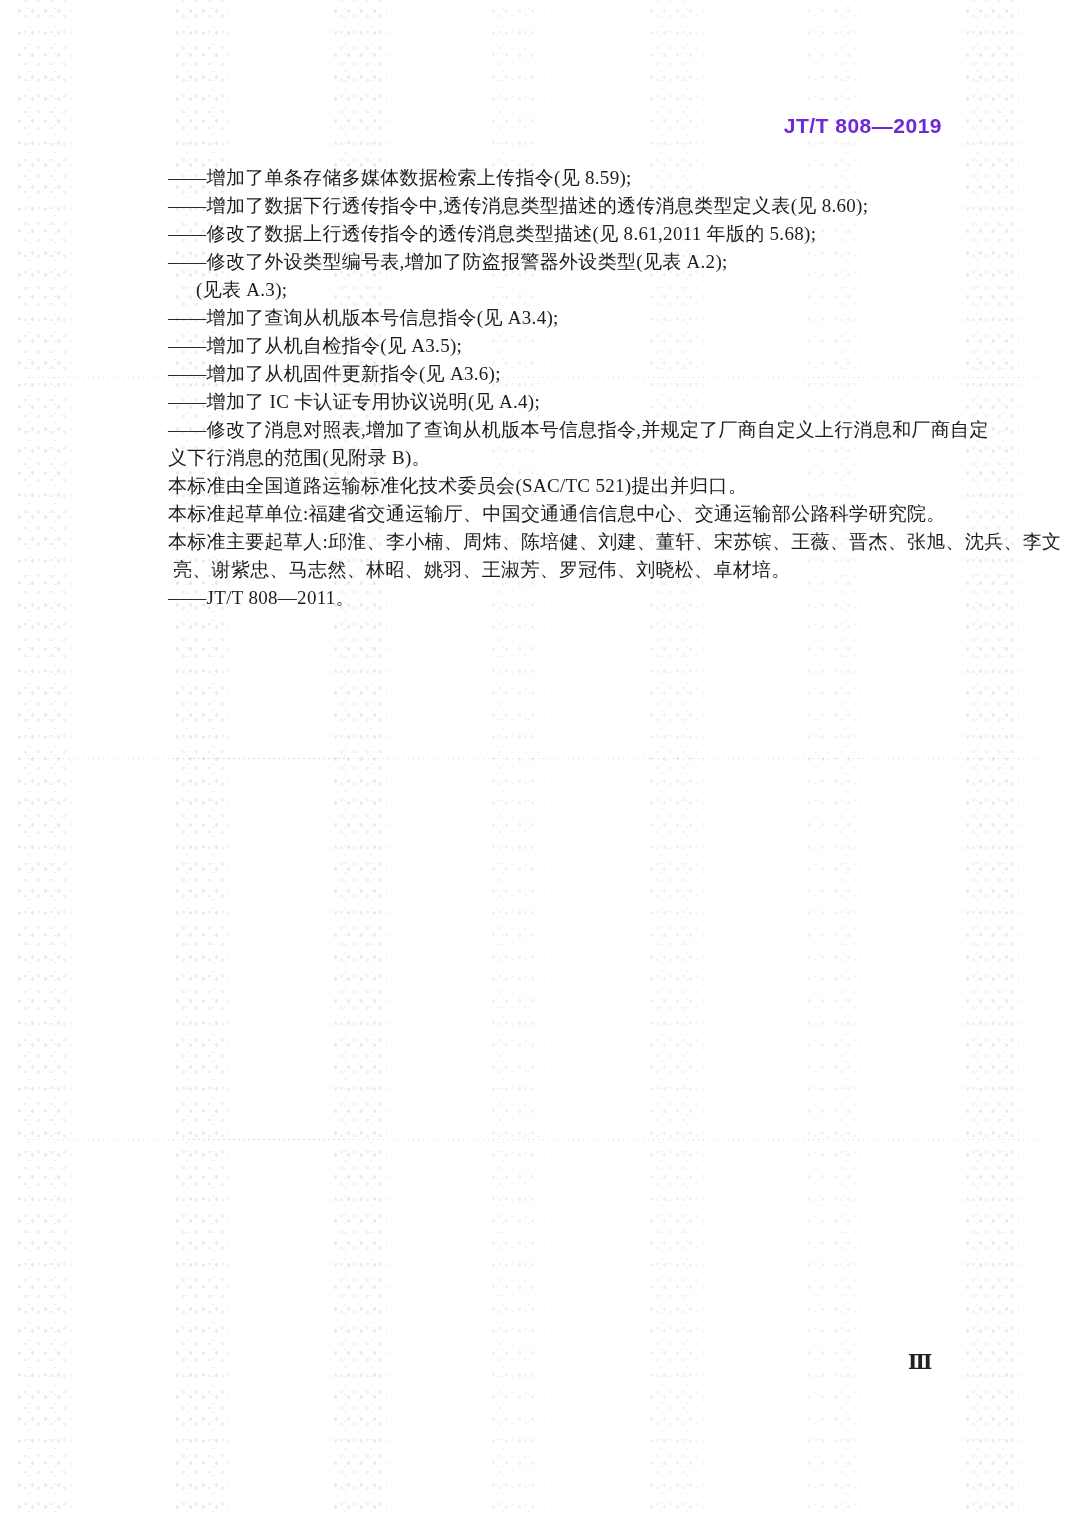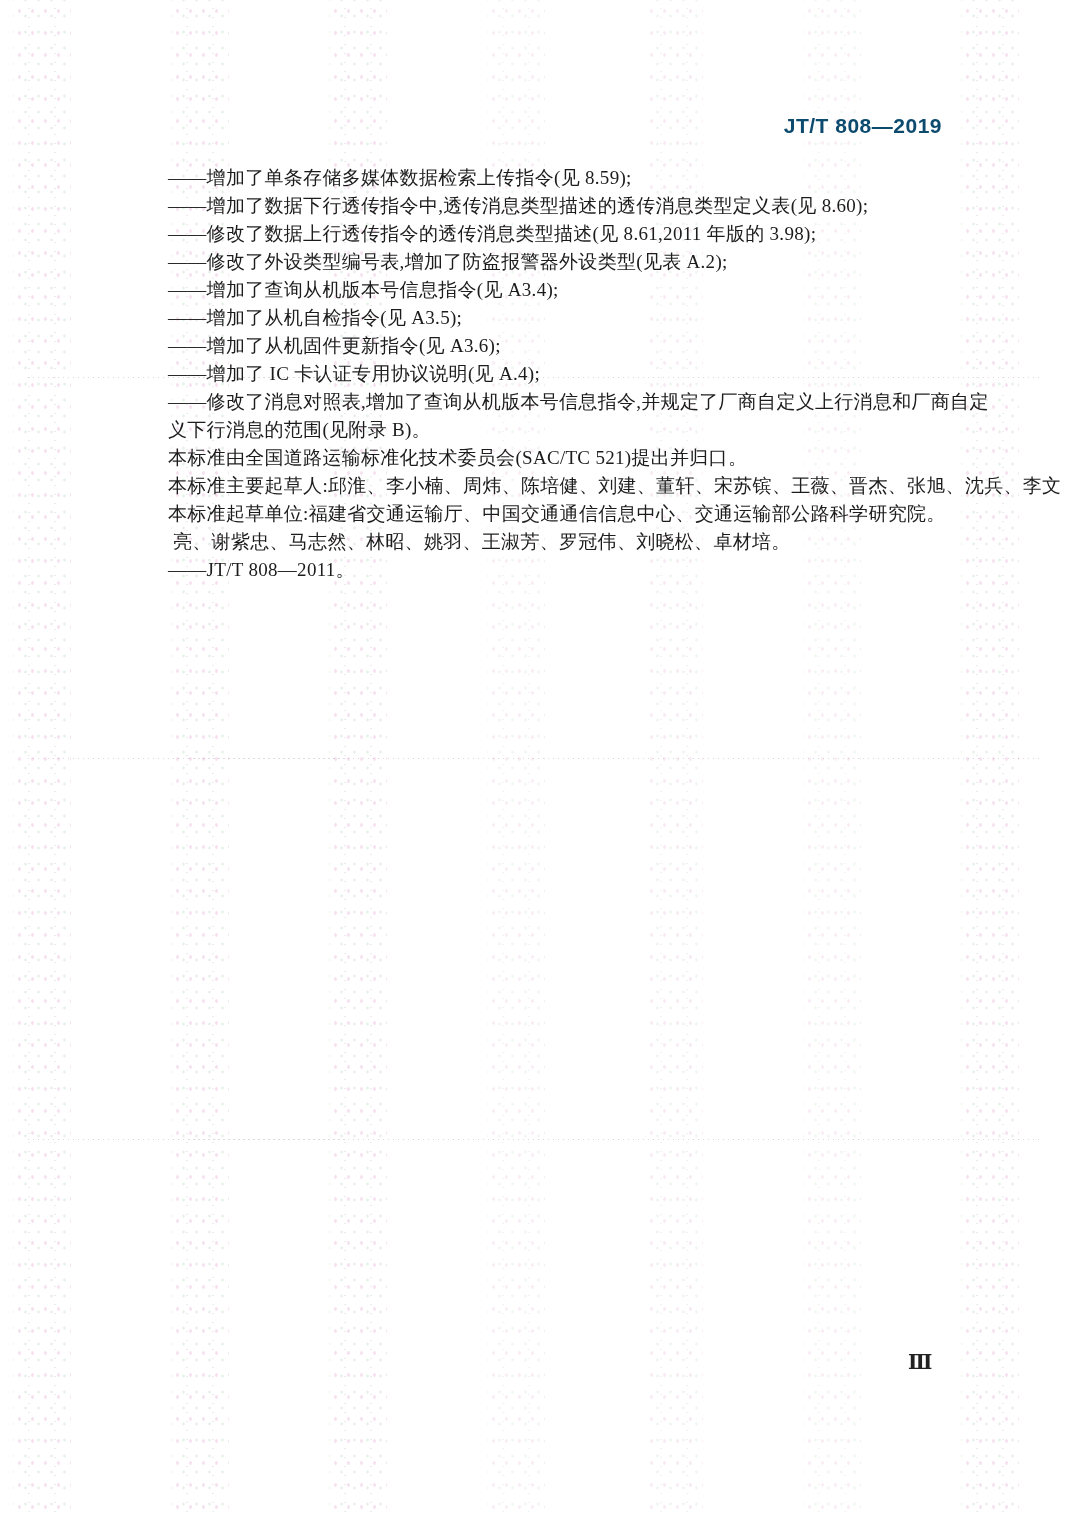--- a/index.html
+++ b/index.html
@@ -46,21 +46,21 @@
   .doc-header {
     position: absolute;
     left: 130px;
     top: 114px;
     width: 812px;
     text-align: right;
     font-family: "Liberation Sans", "DejaVu Sans", sans-serif;
     font-weight: bold;
     font-size: 21px;
     letter-spacing: 0.5px;
-    color: #0c4a6e;
+    color: #6d28d9;
   }
   .body-lines {
     position: absolute;
     left: 130px;
     top: 164px;
     width: 822px;
     font-size: 19px;
     line-height: 28px;
     letter-spacing: 0.3px;
     white-space: nowrap;
@@ -94,30 +94,31 @@
 
   <div class="noise-hline" style="top:376px"></div>
   <div class="noise-hline" style="top:757px"></div>
   <div class="noise-hline" style="top:1138px"></div>
 
   <div class="doc-header">JT/T 808—2019</div>
 
   <div class="body-lines">
       <div class="line indent1">——增加了单条存储多媒体数据检索上传指令(见 8.59);</div>
       <div class="line indent1">——增加了数据下行透传指令中,透传消息类型描述的透传消息类型定义表(见 8.60);</div>
-      <div class="line indent1">——修改了数据上行透传指令的透传消息类型描述(见 8.61,2011 年版的 3.98);</div>
+      <div class="line indent1">——修改了数据上行透传指令的透传消息类型描述(见 8.61,2011 年版的 5.68);</div>
       <div class="line indent1">——修改了外设类型编号表,增加了防盗报警器外设类型(见表 A.2);</div>
+      <div class="line indent2">(见表 A.3);</div>
       <div class="line indent1">——增加了查询从机版本号信息指令(见 A3.4);</div>
       <div class="line indent1">——增加了从机自检指令(见 A3.5);</div>
       <div class="line indent1">——增加了从机固件更新指令(见 A3.6);</div>
       <div class="line indent1">——增加了 IC 卡认证专用协议说明(见 A.4);</div>
       <div class="line indent1">——修改了消息对照表,增加了查询从机版本号信息指令,并规定了厂商自定义上行消息和厂商自定</div>
       <div class="line indent1">义下行消息的范围(见附录 B)。</div>
       <div class="line indent1">本标准由全国道路运输标准化技术委员会(SAC/TC 521)提出并归口。</div>
+      <div class="line indent1">本标准起草单位:福建省交通运输厅、中国交通通信信息中心、交通运输部公路科学研究院。</div>
       <div class="line indent1">本标准主要起草人:邱淮、李小楠、周炜、陈培健、刘建、董轩、宋苏镔、王薇、晋杰、张旭、沈兵、李文</div>
-      <div class="line indent1">本标准起草单位:福建省交通运输厅、中国交通通信信息中心、交通运输部公路科学研究院。</div>
       <div class="line flush">亮、谢紫忠、马志然、林昭、姚羽、王淑芳、罗冠伟、刘晓松、卓材培。</div>
       <div class="line indent1">——JT/T 808—2011。</div>
     </div>
 
   <div class="page-number">Ⅲ</div>
 
 </div>
 
 </body></html>

